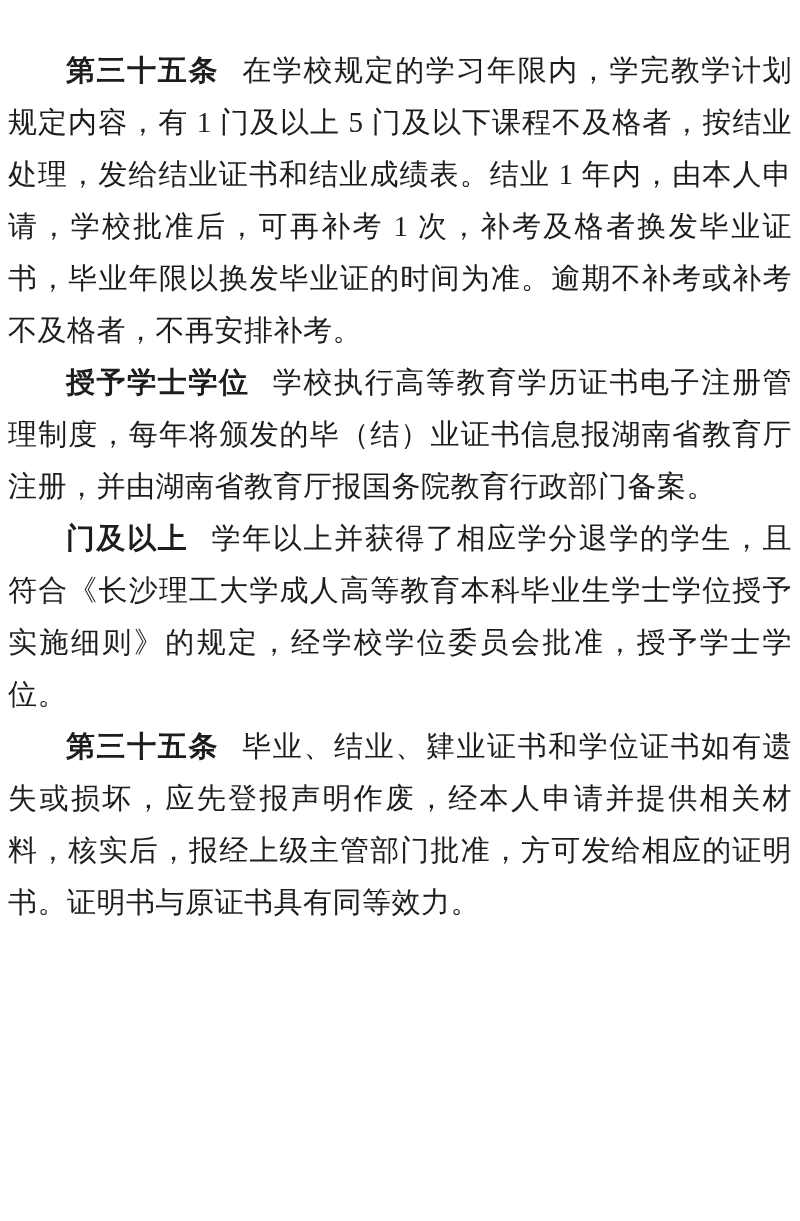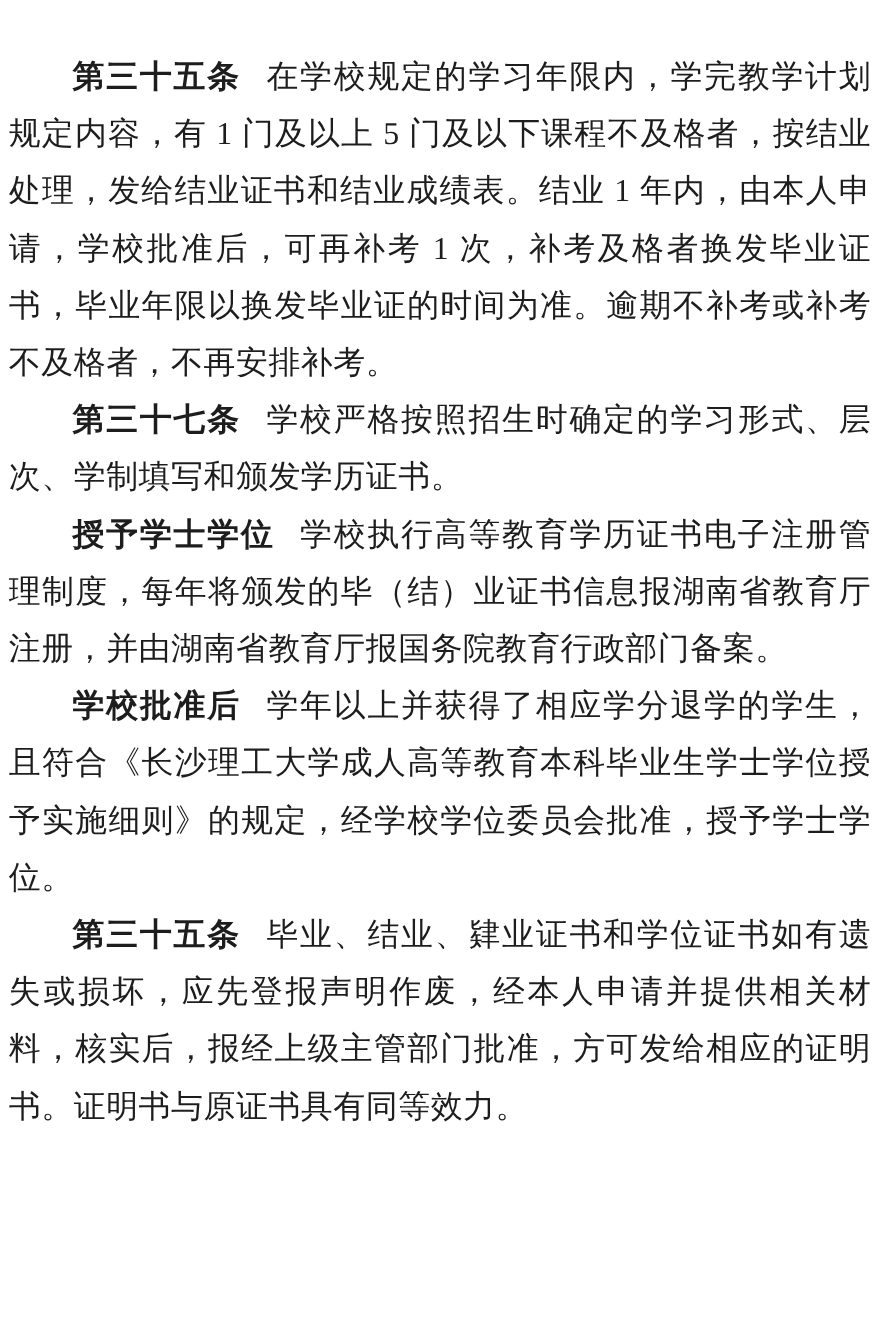--- a/index.html
+++ b/index.html
@@ -46,19 +46,18 @@
     font-family: "Liberation Serif", "DejaVu Serif", serif;
     color: #1d1d1d;
   }
 </style>
 </head>
 <body>
 
 <div class="page">
   <div class="content" id="articles-container">
       <p class="article"><span class="art-num">第三十五条</span><span class="art-text">在学校规定的学习年限内，学完教学计划规定内容，有 1 门及以上 5 门及以下课程不及格者，按结业处理，发给结业证书和结业成绩表。结业 1 年内，由本人申请，学校批准后，可再补考 1 次，补考及格者换发毕业证书，毕业年限以换发毕业证的时间为准。逾期不补考或补考不及格者，不再安排补考。</span></p>
-      <p class="article"><span class="art-num">第三十七条</span><span class="art-text">学校严格按照招生时确定的学习形式、层次、学制填写和颁发学历证书。</span></p>
       <p class="article"><span class="art-num">授予学士学位</span><span class="art-text">学校执行高等教育学历证书电子注册管理制度，每年将颁发的毕（结）业证书信息报湖南省教育厅注册，并由湖南省教育厅报国务院教育行政部门备案。</span></p>
-      <p class="article"><span class="art-num">学校批准后</span><span class="art-text">学年以上并获得了相应学分退学的学生，且符合《长沙理工大学成人高等教育本科毕业生学士学位授予实施细则》的规定，经学校学位委员会批准，授予学士学位。</span></p>
+      <p class="article"><span class="art-num">门及以上</span><span class="art-text">学年以上并获得了相应学分退学的学生，且符合《长沙理工大学成人高等教育本科毕业生学士学位授予实施细则》的规定，经学校学位委员会批准，授予学士学位。</span></p>
       <p class="article"><span class="art-num">第三十五条</span><span class="art-text">毕业、结业、肄业证书和学位证书如有遗失或损坏，应先登报声明作废，经本人申请并提供相关材料，核实后，报经上级主管部门批准，方可发给相应的证明书。证明书与原证书具有同等效力。</span></p>
     </div>
   <div class="page-number">—13—</div>
 </div>
 
 </body></html>

